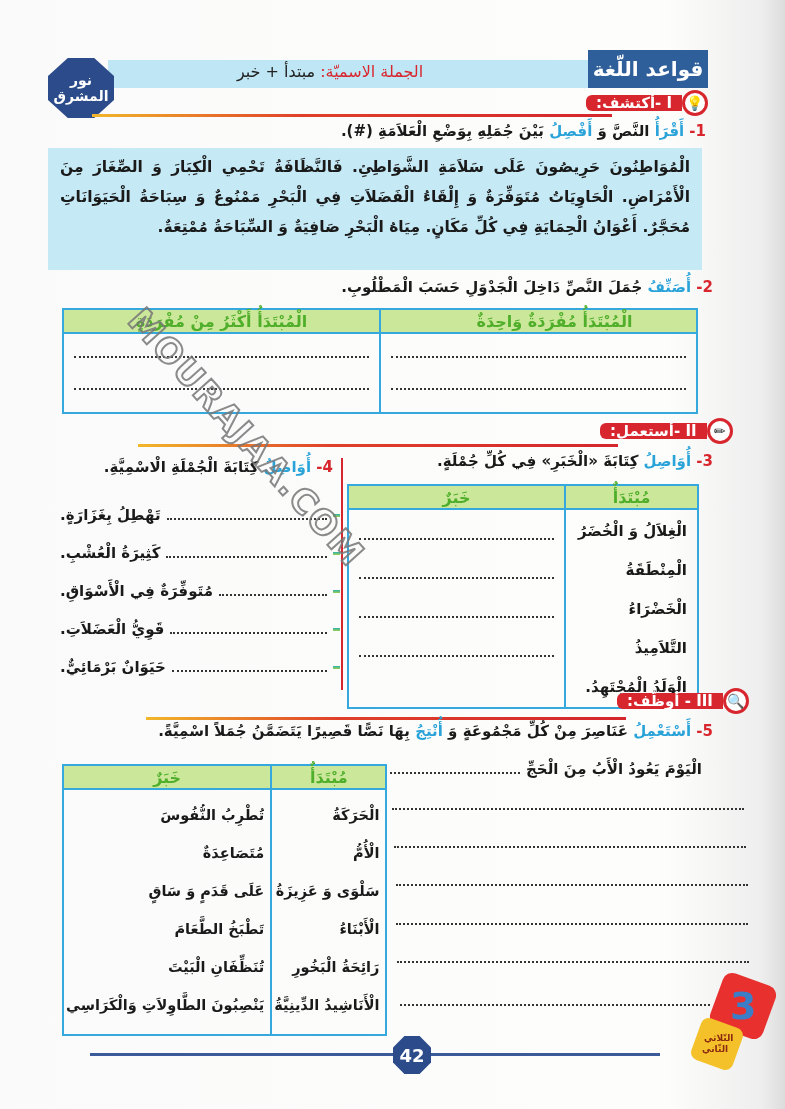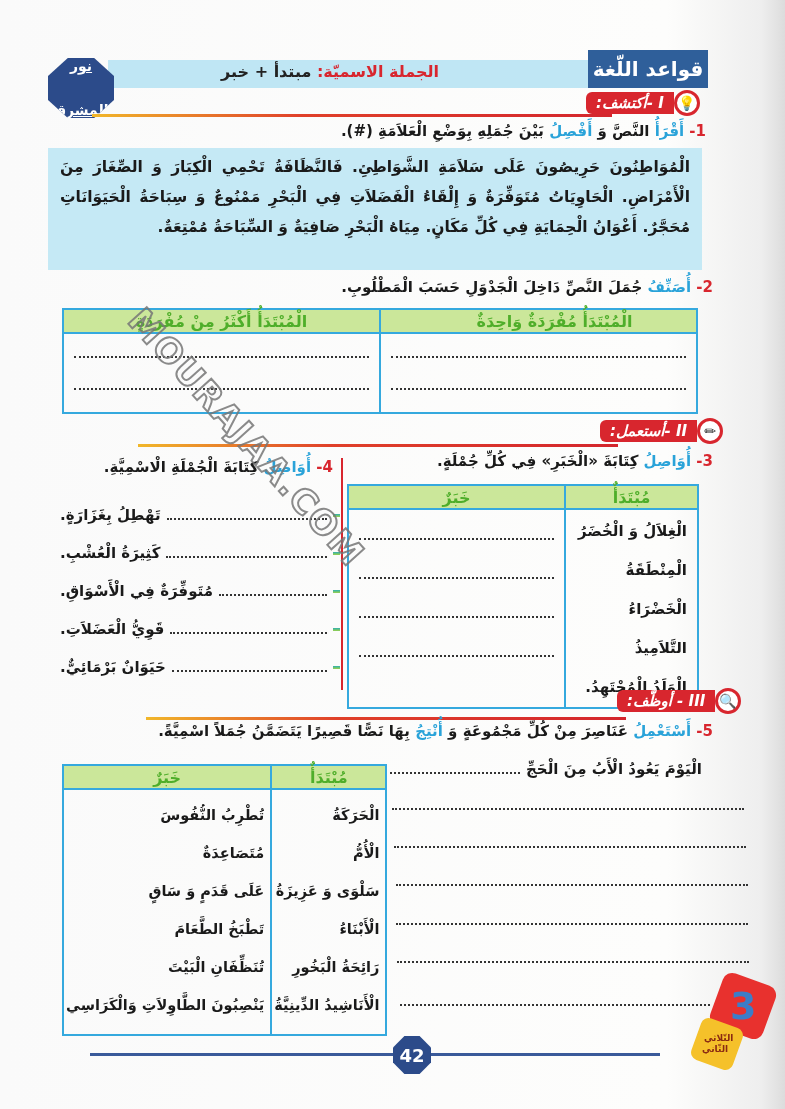--- a/index.html
+++ b/index.html
@@ -7,32 +7,32 @@
   body { position: relative; font-family: "DejaVu Sans", sans-serif; color: #1a1a1a; }
   .page { position: absolute; left: 0; top: 0; width: 785px; height: 1109px;
           background: linear-gradient(to right, #fafafa 0%, #fdfdfc 85%, #eeeeee 97%, #dcdcdc 100%); }
   .rtl { direction: rtl; }
   .abs { position: absolute; }
 
   
   .header-band { left: 108px; top: 60px; width: 600px; height: 28px; background: #bfe6f4; }
   .subject-tag { left: 588px; top: 50px; width: 120px; height: 38px; background: #2f5f9a; color: #fff;
                  font-weight: bold; font-size: 20px; display: flex; align-items: center; justify-content: center; }
-  .lesson-title { left: 180px; top: 62px; width: 300px; height: 24px; font-size: 16px; font-weight: bold;
+  .lesson-title { left: 180px; top: 62px; width: 300px; height: 24px; font-size: 16px; font-weight: normal;
                   text-align: center; color: #222; }
   .lesson-title .hl { color: #d8262e; }
   .brand-badge { left: 48px; top: 58px; width: 66px; height: 60px; background: #2c4b8a; color: #fff;
                  clip-path: polygon(30% 0,70% 0,100% 30%,100% 70%,70% 100%,30% 100%,0 70%,0 30%);
                  border-radius: 8px; display: flex; flex-direction: column; align-items: center;
-                 justify-content: space-between; font-weight: bold; font-size: 14px; line-height: 16px; text-decoration: underline; }
+                 justify-content: center; font-weight: bold; font-size: 14px; line-height: 16px; }
 
   
   .sec-line { height: 3px; background: linear-gradient(to left, #d4262d, #e0402a 60%, #f1b72a); }
   .sec-pill { background: #d8262e; color: #fff; font-weight: bold; font-size: 15px; border-radius: 6px 0 0 6px;
-              padding: 1px 10px; display: flex; align-items: center; height: 22px; white-space: nowrap; font-style: italic; }
+              padding: 1px 10px; display: flex; align-items: center; height: 16px; white-space: nowrap; }
   .sec-icon { width: 26px; height: 26px; border-radius: 50%; border: 3px solid #d8262e; background: #fff;
               display: flex; align-items: center; justify-content: center; font-size: 14px; }
 
   .q-num { color: #d8262e; font-weight: bold; }
   .q-verb { color: #2aa3d9; }
   .q-line { font-size: 15px; font-weight: bold; }
 
   .passage { left: 48px; top: 148px; width: 654px; height: 122px; background: #c5e9f5; padding: 4px 12px;
              font-size: 15.5px; font-weight: bold; line-height: 30px; text-align: justify; }
 

